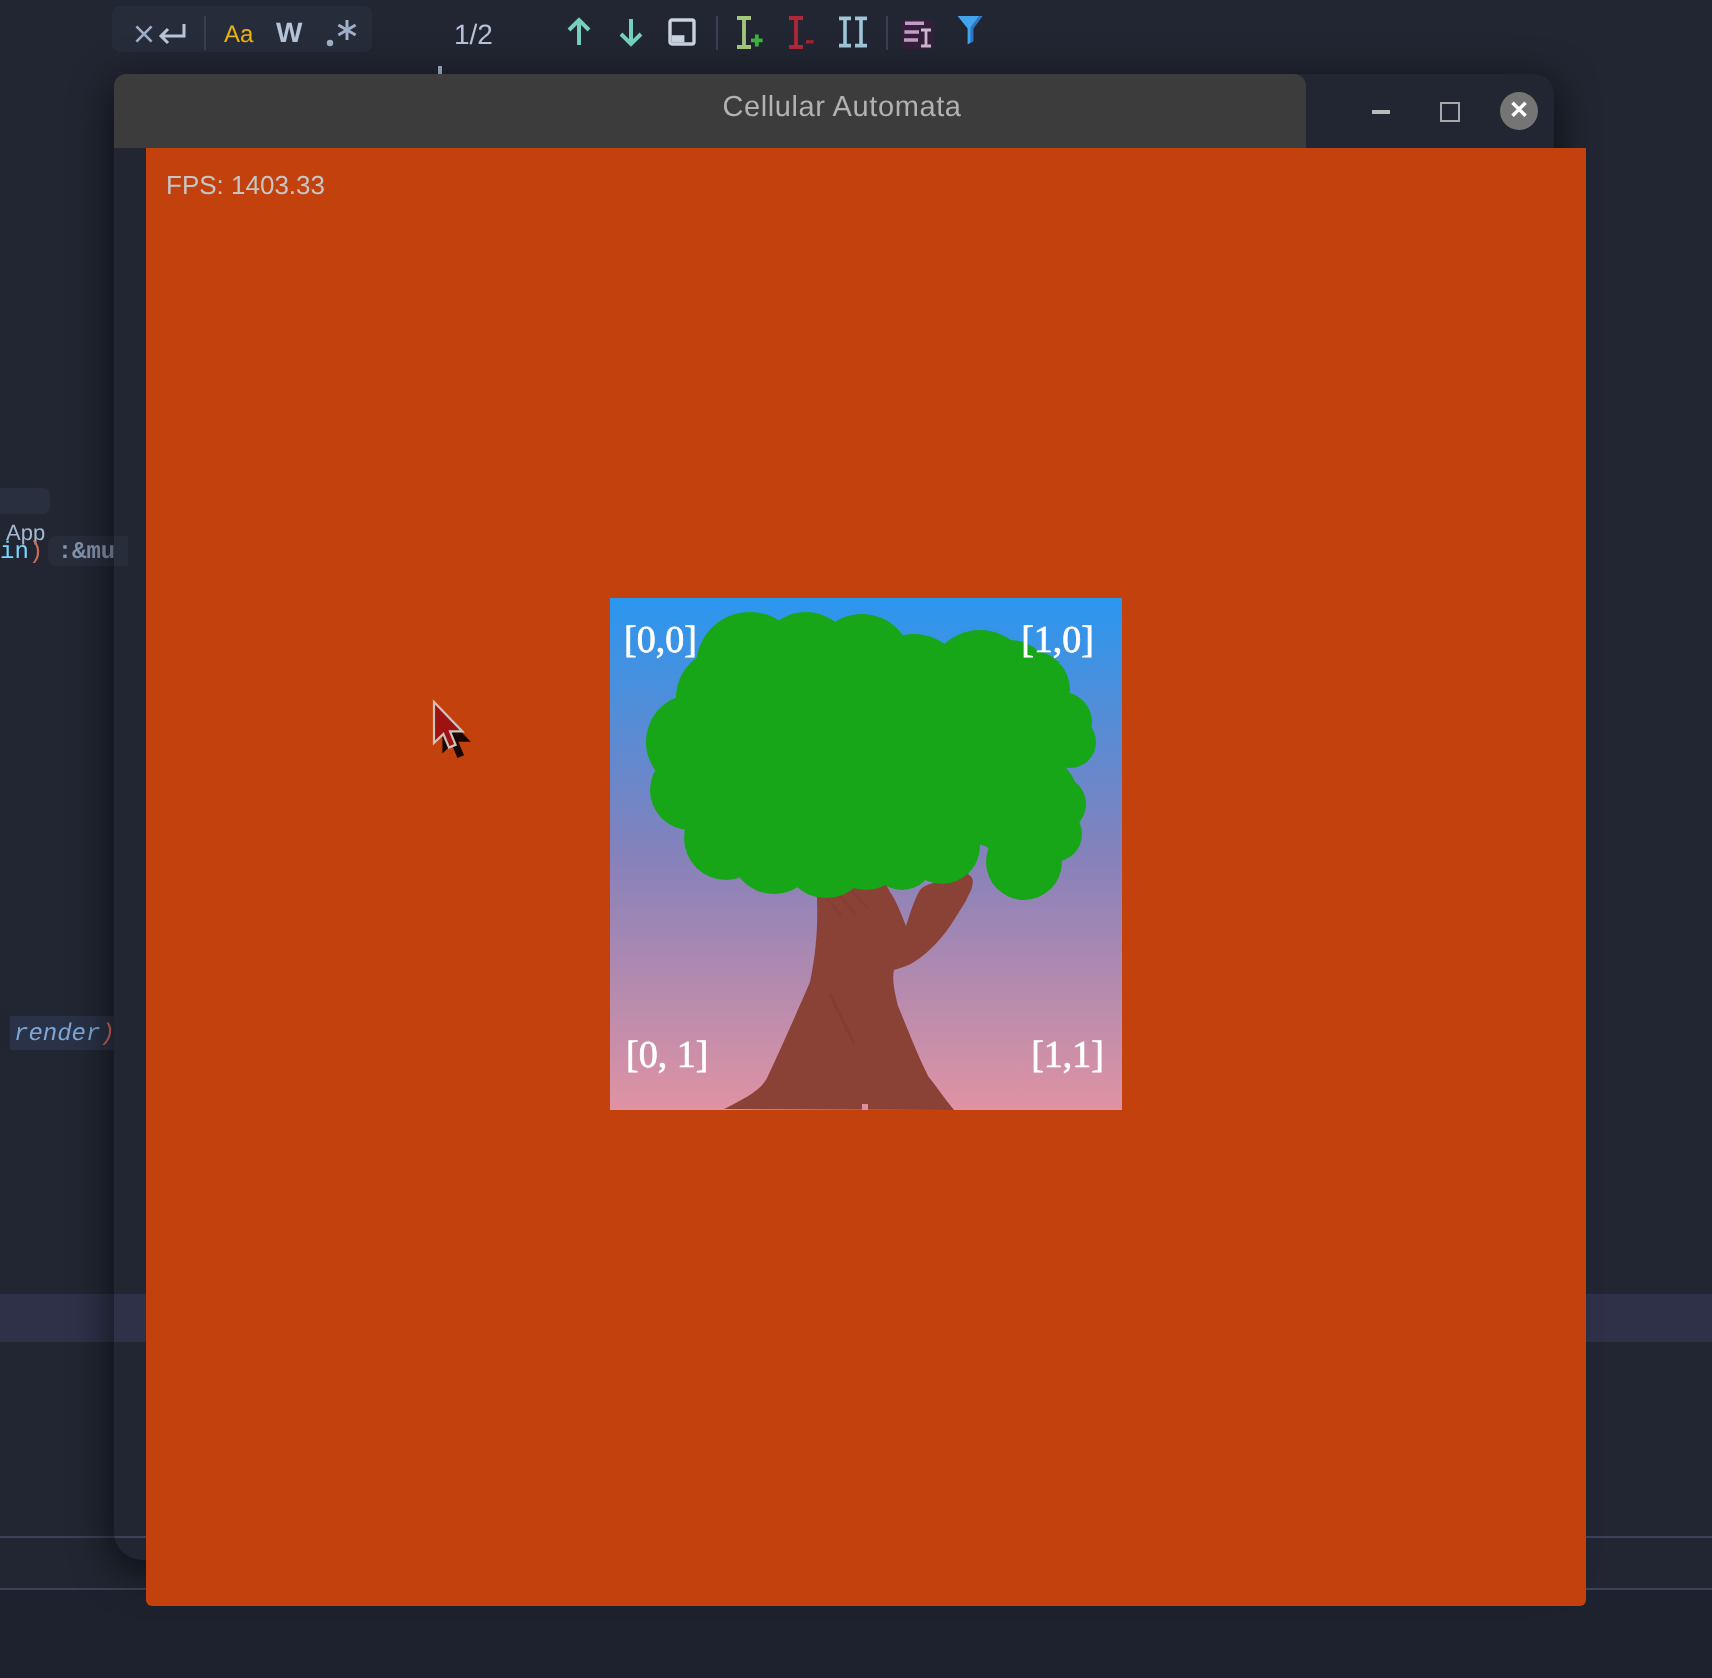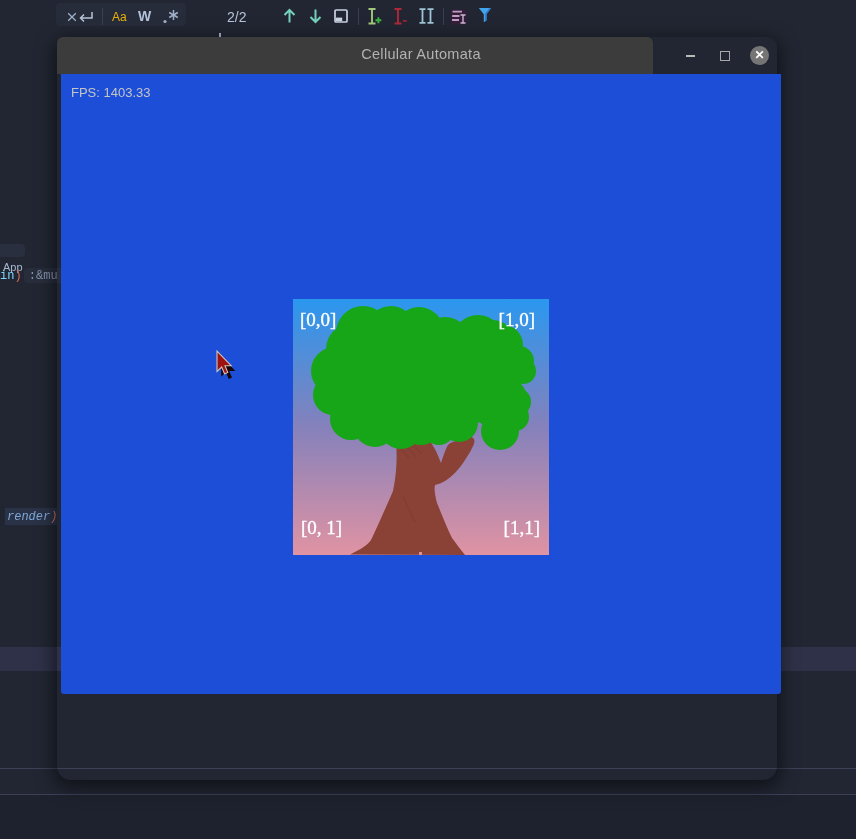--- a/index.html
+++ b/index.html
@@ -23,39 +23,39 @@
   .sep{width:1px;top:8px;height:17px;background:#3a4054;}
 
   
   .mono{font-family:"Liberation Mono",monospace;font-size:12px;}
   #apppill{left:-4px;top:244px;width:29px;height:13px;background:#2a2f3f;border-radius:4px;}
   #apptext{left:3px;top:261px;font-size:11px;color:#a5b8d0;}
   #hintpill{left:24px;top:268px;width:40px;height:15px;background:#282d3c;border-radius:4px 0 0 4px;}
   #code1{left:0px;top:269px;}
   #code1 .p1{color:#7dd3fc;}
   #code1 .p2{color:#d06a58;}
-  #code1 .p3{color:#8494ad;}
+  #code1 .p3{color:#8494ad;font-weight:bold;}
   #renderhl{left:5px;top:508px;width:52px;height:17px;background:#293246;}
   #leftpill{left:-8px;top:503px;width:12px;height:23px;background:#212532;border-radius:5px;}
   #code2{left:7px;top:510px;font-style:italic;}
   #code2 .p1{color:#7ea7d8;}
   #code2 .p2{color:#d06a58;}
   #caret{left:219px;top:31px;width:1.5px;height:6.5px;background:#a8b6d0;}
 
   
   #winshadow{left:57px;top:37px;width:720px;height:743px;border-radius:10px 10px 14px 14px;
           box-shadow:0 5px 18px 3px rgba(0,0,0,0.52);}
   #window{left:57px;top:37px;width:720px;height:743px;border-radius:6px 6px 3px 3px;}
   #titlebar{left:0;top:0;width:596px;height:37px;background:#3c3c3c;border-radius:6px 6px 0 0;}
   #title{left:4px;top:9px;width:720px;text-align:center;font-size:14.5px;letter-spacing:0.3px;color:#b2b2b2;}
   #btn-min{left:629px;top:18px;width:9px;height:1.5px;background:#b9b9b9;}
   #btn-max{left:663px;top:14px;width:8px;height:8px;border:1.5px solid #a8a8a8;}
   #btn-close{left:693px;top:9px;width:19px;height:19px;border-radius:50%;background:#757575;
              text-align:center;line-height:19px;color:#fff;font-size:12px;font-weight:bold;}
-  #content{left:4px;top:37px;width:720px;height:620px;background:#1d4ed8;border-radius:0 0 3px 3px;}
+  #content{left:16px;top:37px;width:720px;height:729px;background:#c2410c;border-radius:0 0 3px 3px;}
   #fps{left:10px;top:11px;font-size:13px;color:#c5c5c5;}
   #tree{left:232px;top:225px;}
 </style>
 </head>
 <body>
 <div id="root">
   <div class="abs" id="editorbg"></div>
   <div class="abs" id="band"></div>
   <div class="abs" id="line768"></div>
   <div class="abs" id="line795"></div>
@@ -82,21 +82,21 @@
     <div class="abs" id="tb-aa">Aa</div>
     <div class="abs" id="tb-w">W</div>
     <svg class="abs" style="left:163px;top:9px" width="16" height="15" viewBox="0 0 16 15">
       <circle cx="2" cy="12.5" r="1.6" fill="#9fb0c8"></circle>
       <g stroke="#9fb0c8" stroke-width="1.5">
         <path d="M10.5 1 L10.5 11"></path>
         <path d="M6.2 3.5 L14.8 8.5"></path>
         <path d="M14.8 3.5 L6.2 8.5"></path>
       </g>
     </svg>
-    <div class="abs" id="tb-count">2/2</div>
+    <div class="abs" id="tb-count">1/2</div>
     <svg class="abs" style="left:283px;top:8px" width="13" height="16" viewBox="0 0 13 16">
       <path d="M6.5 14.5 L6.5 2 M1.5 7 L6.5 2 L11.5 7" stroke="#76d0bc" stroke-width="2" fill="none"></path>
     </svg>
     <svg class="abs" style="left:309px;top:8px" width="13" height="16" viewBox="0 0 13 16">
       <path d="M6.5 1.5 L6.5 14 M1.5 9 L6.5 14 L11.5 9" stroke="#76d0bc" stroke-width="2" fill="none"></path>
     </svg>
     <svg class="abs" style="left:334px;top:9px" width="14" height="14" viewBox="0 0 14 14">
       <rect x="1" y="1" width="12" height="12" rx="1" fill="none" stroke="#c9d2e0" stroke-width="1.7"></rect>
       <rect x="1.8" y="8.6" width="6.4" height="3.6" fill="#c9d2e0"></rect>
     </svg>

